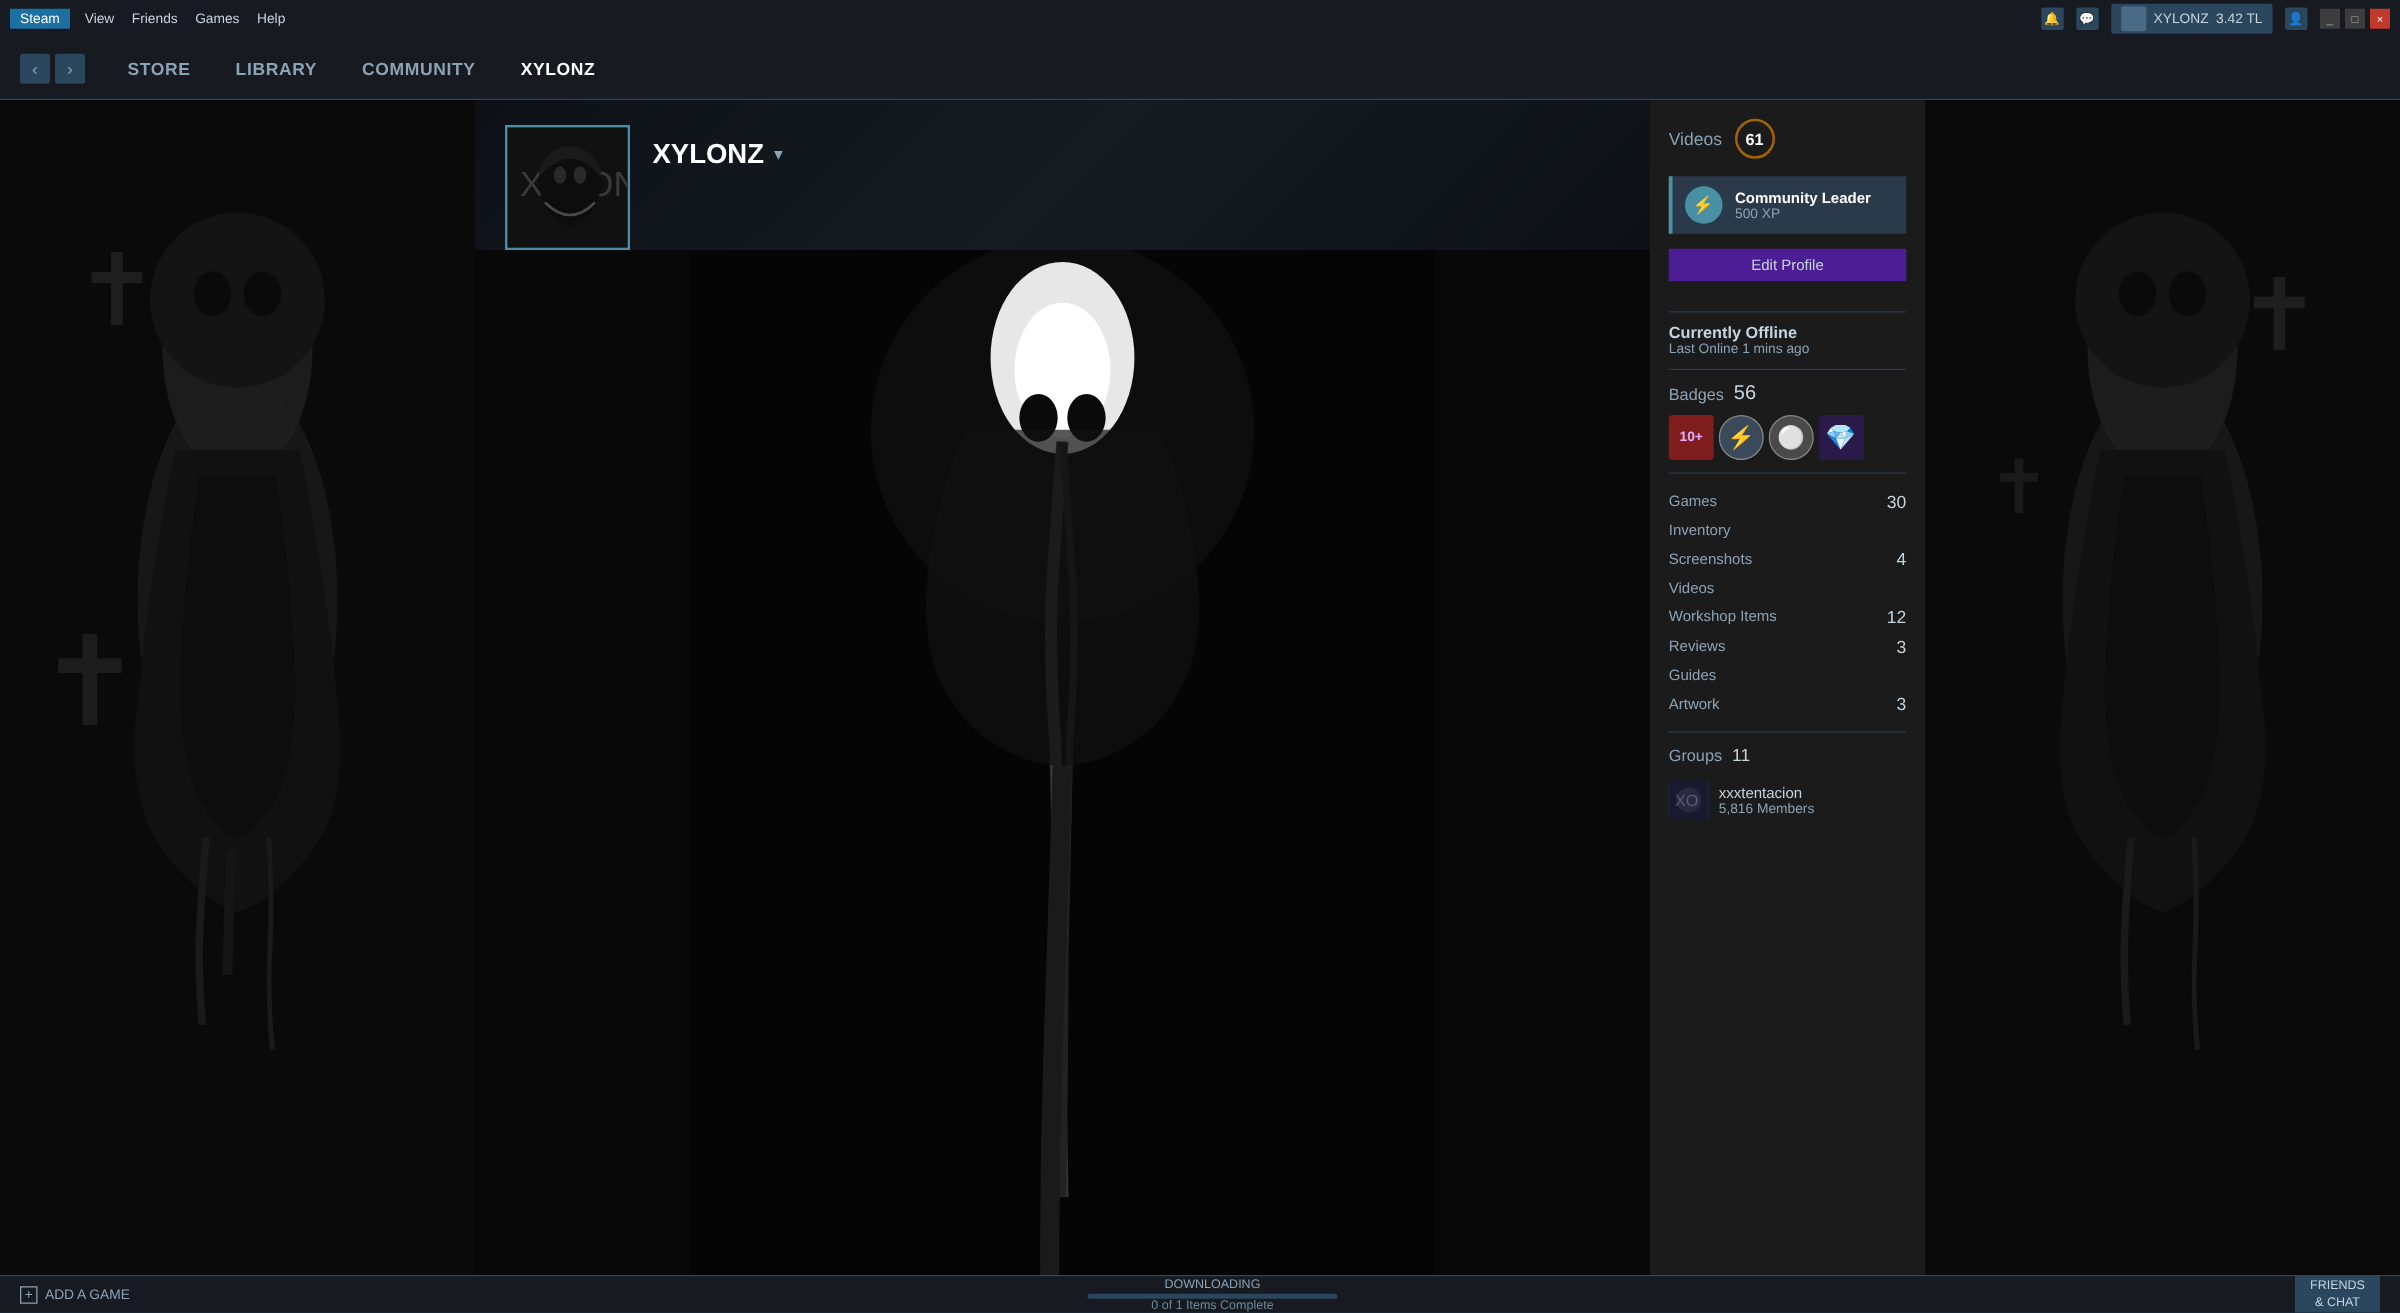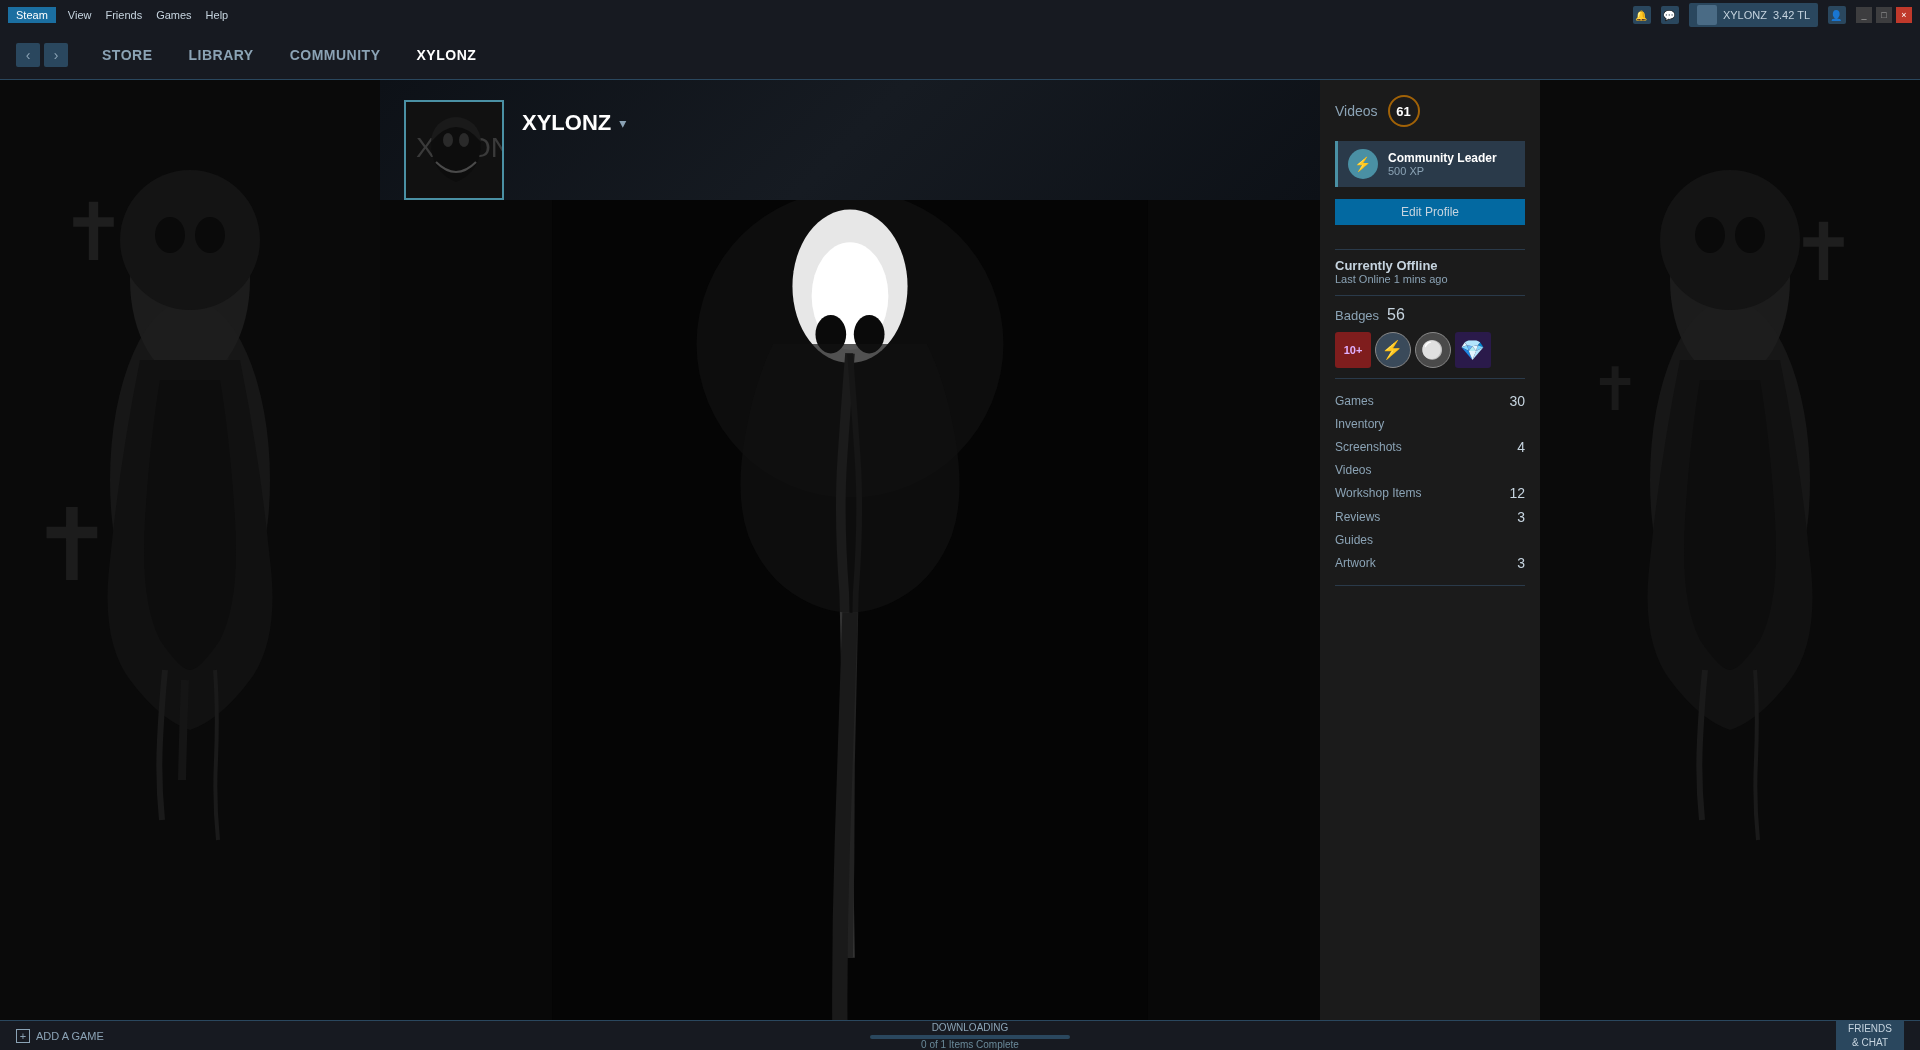--- a/index.html
+++ b/index.html
@@ -275,21 +275,21 @@
       font-size: 12px;
       color: #fff;
       font-weight: bold;
     }
     .achievement-xp {
       font-size: 11px;
       color: #8ba3b5;
     }
 
     #edit-profile-btn {
-      background: #0369a1;
+      background: #4c1d95;
       border: none;
       color: #c6d4df;
       padding: 6px 16px;
       cursor: pointer;
       font-size: 12px;
       margin-bottom: 16px;
       width: 100%;
       text-align: center;
     }
 
@@ -725,20 +725,39 @@
       </div>
       <div class="stat-row">
         <span class="stat-name">Artwork</span>
         <span class="stat-value">3</span>
       </div>
     </div>
 
     <div class="divider" style="margin:10px 0;"></div>
 
     
+    <div id="groups-section">
+      <div class="groups-row" style="display:flex;align-items:center;gap:8px;">
+        <span style="color:#8ba3b5;font-size:13px;">Groups</span>
+        <span style="color:#c6d4df;font-size:14px;">11</span>
+      </div>
+      <div class="group-item">
+        <div class="group-avatar">
+          <svg width="32" height="32" xmlns="http://www.w3.org/2000/svg">
+            <rect width="32" height="32" fill="#1a1a2e"></rect>
+            <circle cx="16" cy="16" r="10" fill="#2a2a3e"></circle>
+            <text x="5" y="21" font-size="13" fill="#5a5a7a">XO</text>
+          </svg>
+        </div>
+        <div class="group-info">
+          <div class="group-name">xxxtentacion</div>
+          <div class="group-members">5,816 Members</div>
+        </div>
+      </div>
+    </div>
 
   </div>
 
   <div id="bg-right">
     <div class="bg-decoration">
       <svg width="380" height="940" xmlns="http://www.w3.org/2000/svg">
         <rect width="380" height="940" fill="#0a0a0a"></rect>
         <text x="250" y="200" font-size="80" fill="#1e1e1e" font-weight="100">✝</text>
         <text x="50" y="330" font-size="60" fill="#1a1a1a" font-weight="100">✝</text>
         <text x="200" y="520" font-size="100" fill="#1c1c1c" font-weight="100">✝</text>

